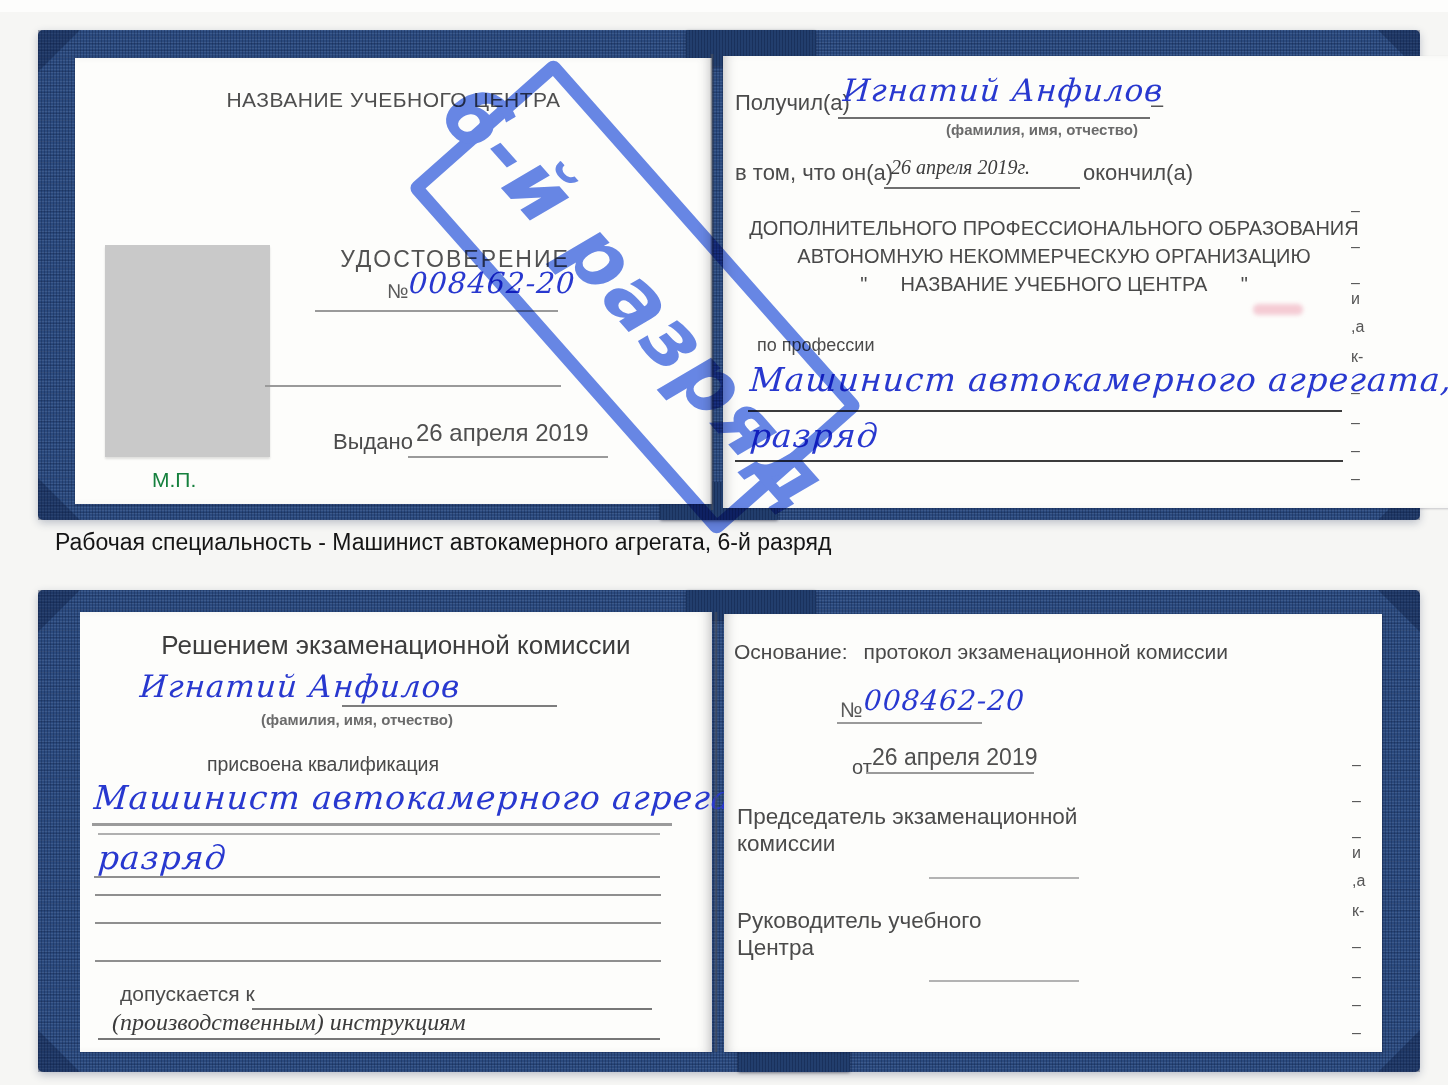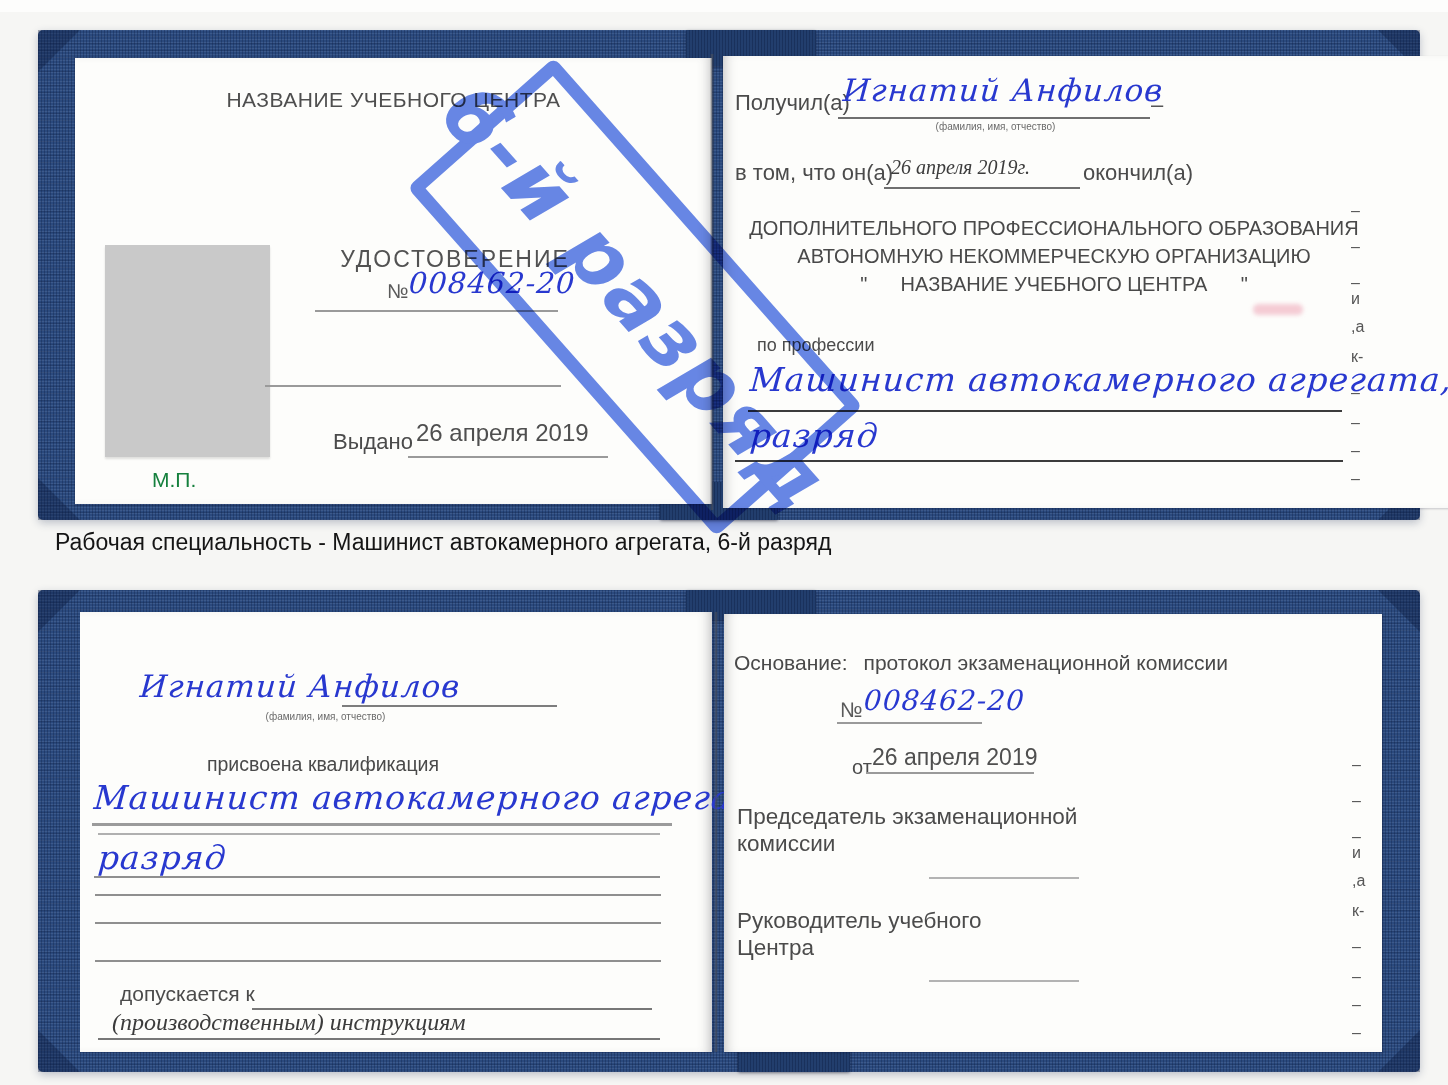--- a/index.html
+++ b/index.html
@@ -38,21 +38,21 @@
   .seam{position:absolute; width:4px;
     background:linear-gradient(90deg, rgba(90,95,105,.0), rgba(75,80,92,.75), rgba(90,95,105,.0));}
 
   
   .print{position:absolute; color:#4b4b4b; white-space:nowrap;}
   .hw{position:absolute; font-family:"DejaVu Serif", serif; font-style:italic;
       color:#2838cf; white-space:nowrap; transform:skewX(-4deg); letter-spacing:1px;}
   .serif-it{position:absolute; font-family:"Liberation Serif", serif; font-style:italic;
       color:#3c3c3c; white-space:nowrap;}
   .rule{position:absolute; height:2px; background:#9a9a9a;}
-  .hint{position:absolute; color:#6b6b6b; font-size:10px; text-align:center; white-space:nowrap;}
+  .hint{position:absolute; color:#6b6b6b; font-size:15px; text-align:right; white-space:nowrap;font-weight:bold;}
   .center-block{position:absolute; text-align:center;}
   .frags{position:absolute; width:26px;}
   .frags span{position:absolute; left:0; font-size:16px; color:#565656; white-space:nowrap;}
   .frags span:nth-child(1){top:2px;}  .frags span:nth-child(2){top:38px;}
   .frags span:nth-child(3){top:74px;} .frags span:nth-child(4){top:90px;}
   .frags span:nth-child(5){top:118px;}.frags span:nth-child(6){top:148px;}
   .frags span:nth-child(7){top:184px;}.frags span:nth-child(8){top:214px;}
   .frags span:nth-child(9){top:242px;}.frags span:nth-child(10){top:270px;}
 
   
@@ -124,21 +124,21 @@
   .blp-blankC{left:15px; top:310px; width:566px; height:1.5px; background:#8f8f8f;}
   .blp-blankD{left:15px; top:348px; width:566px; height:1.5px; background:#8f8f8f;}
   .blp-admlabel{left:40px; top:370px; font-size:21px;}
   .blp-adm1{left:178px; top:365px; font-size:24px;}
   .blp-admline1{left:172px; top:396px; width:400px; height:1.5px; background:#777;}
   .blp-adm2{left:32px; top:397px; font-size:24px;}
   .blp-admline2{left:18px; top:426px; width:562px; height:1.5px; background:#777;}
 
   
   .bp-right{left:686px; top:24px; width:658px; height:438px;}
-  .brp-basis{left:10px; top:37px; font-size:21px; color:#494949;}
+  .brp-basis{left:10px; top:26px; font-size:21px; color:#494949;}
   .brp-basis .lbl{margin-right:16px;}
   .brp-numlabel{left:116px; top:84px; font-size:21px; color:#5a5a5a;}
   .brp-numvalue{left:140px; top:70px; font-size:28px;}
   .brp-numline{left:113px; top:108px; width:145px;}
   .brp-datelabel{left:128px; top:142px; font-size:20px;}
   .brp-datevalue{left:148px; top:130px; font-size:23px; color:#4f4f4f;}
   .brp-dateline{left:142px; top:158px; width:168px;}
   .brp-chair1{left:13px; top:190px; font-size:22.5px;}
   .brp-chair2{left:13px; top:217px; font-size:22.5px;}
   .brp-sig1{left:205px; top:263px; width:150px; background:#b3b3b3;}
@@ -220,20 +220,21 @@
 
   <div class="spread spread-bottom">
     <div class="fold tl"></div>
     <div class="fold tr"></div>
     <div class="fold bl"></div>
     <div class="fold br"></div>
     <div class="tab" style="left:648px; top:0; width:130px; height:30px;"></div>
     <div class="tab" style="left:700px; top:450px; width:112px; height:32px;"></div>
 
     <div class="page page-left-shadow bp-left">
+      <div class="print center-block blp-header">Решением экзаменационной комиссии</div>
       <div class="hw blp-name">Игнатий Анфилов</div>
       <div class="rule blp-nameline"></div>
       <div class="hint blp-fio">(фамилия, имя, отчество)</div>
       <div class="print center-block blp-quallabel">присвоена квалификация</div>
       <div class="hw blp-qual1">Машинист автокамерного агрегата, 6-й</div>
       <div class="blp-qualline1" style="position:absolute;"></div>
       <div class="rule blp-blankA"></div>
       <div class="hw blp-qual2">разряд</div>
       <div class="rule blp-qualline2"></div>
       <div class="blp-blankB" style="position:absolute;"></div>

